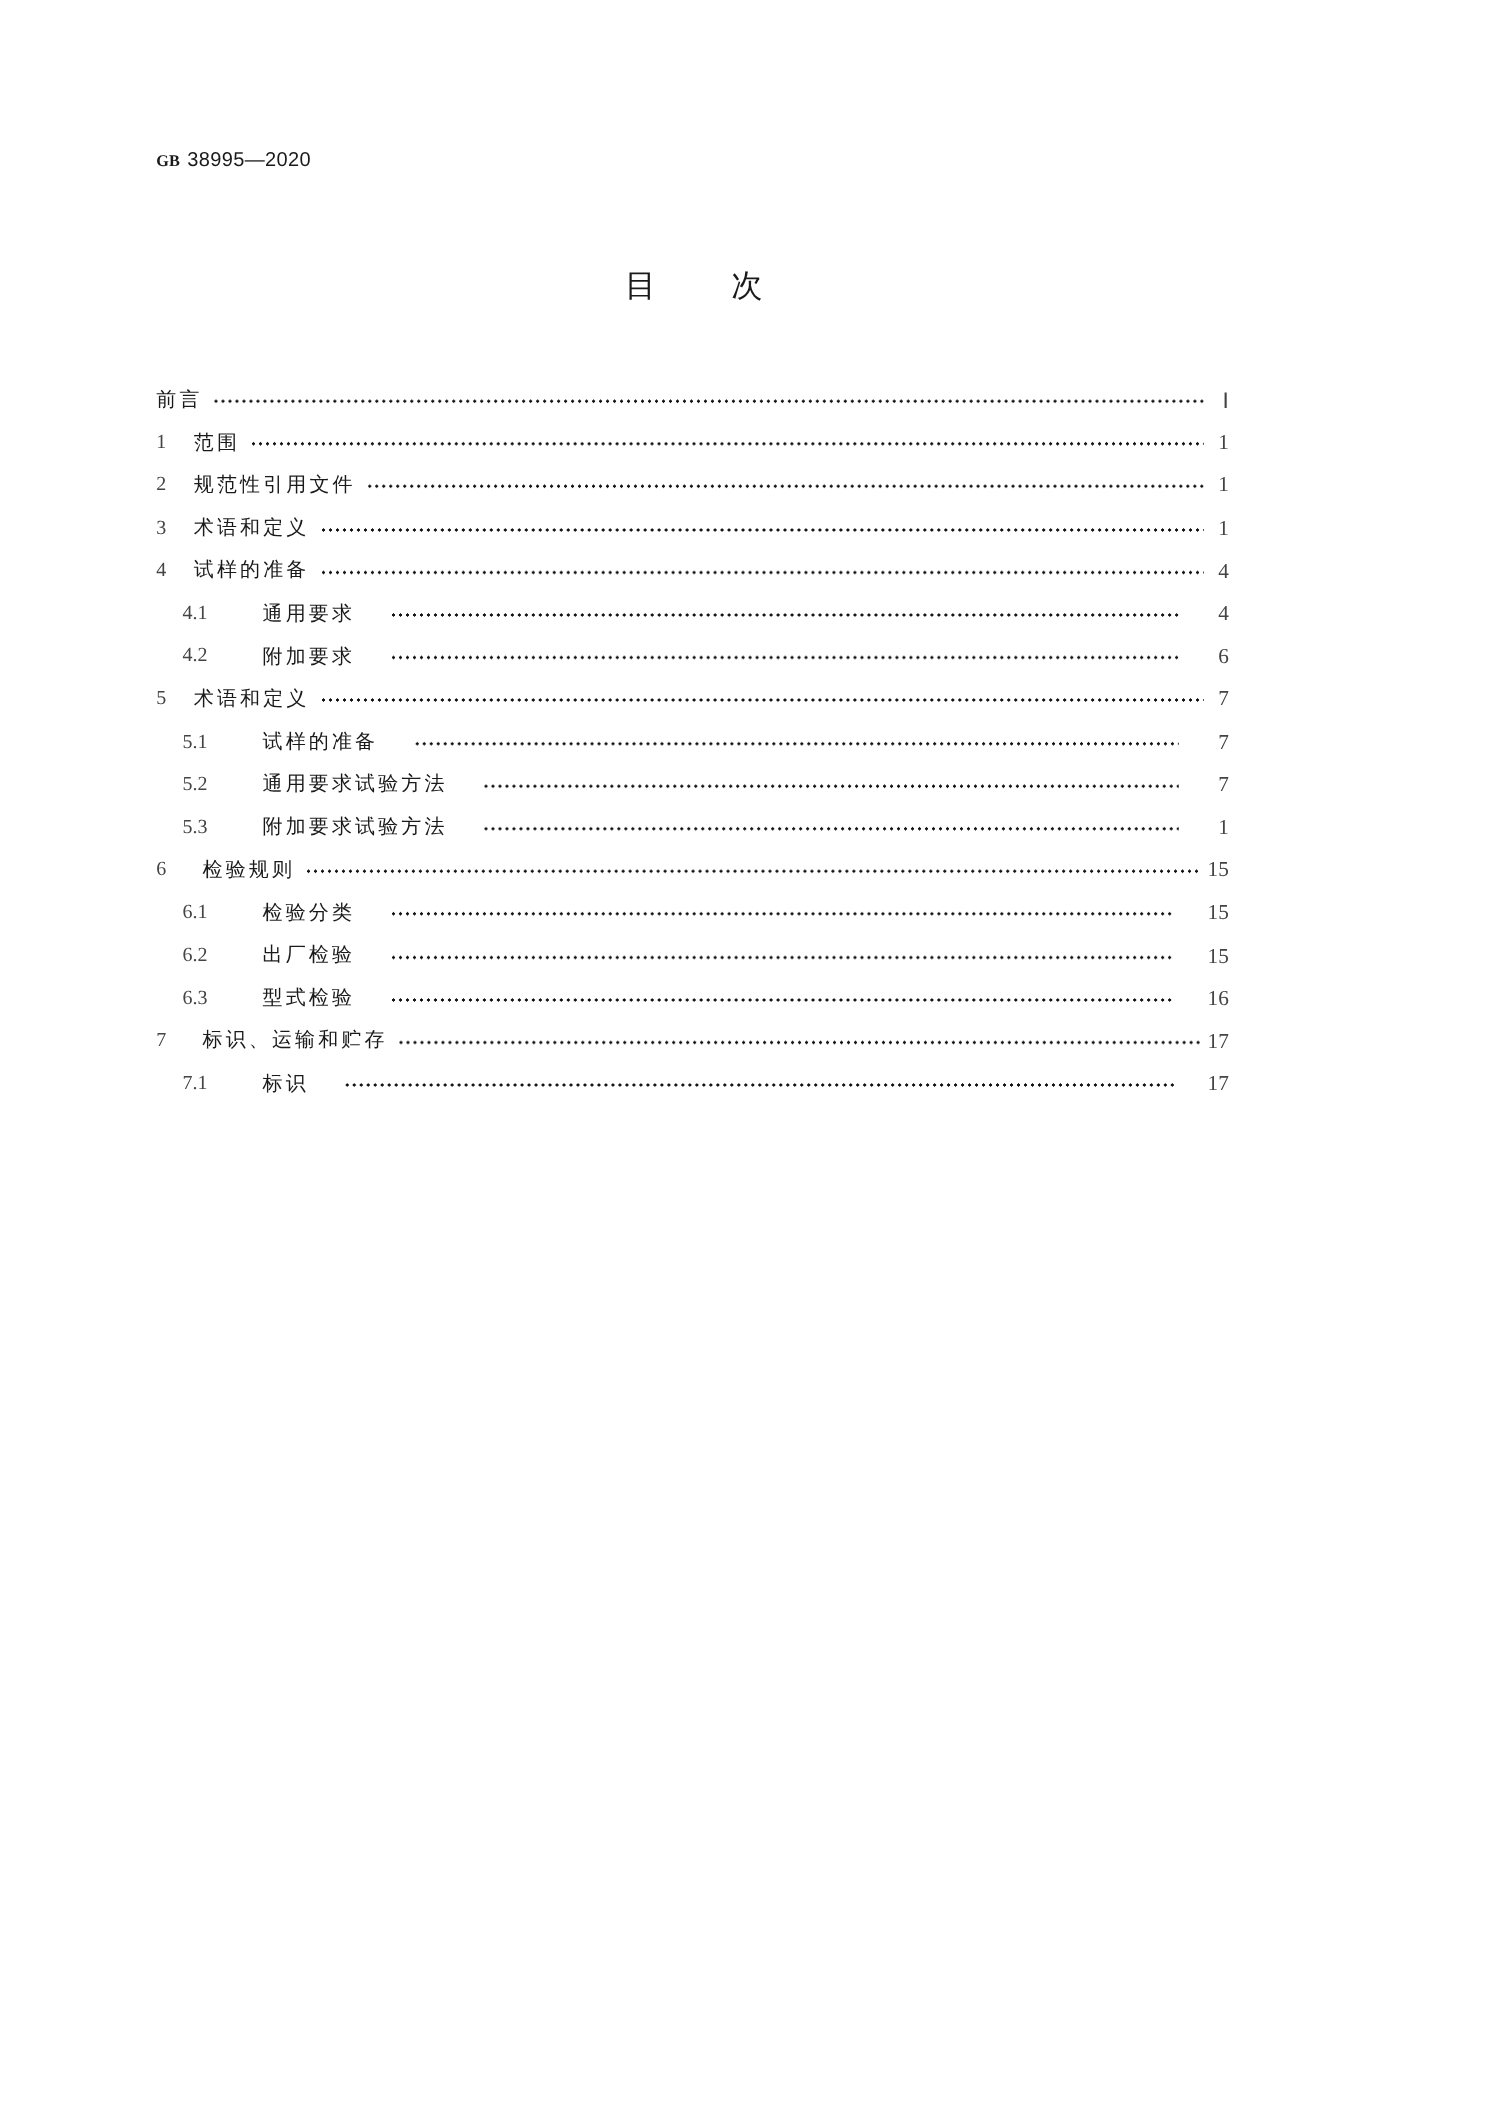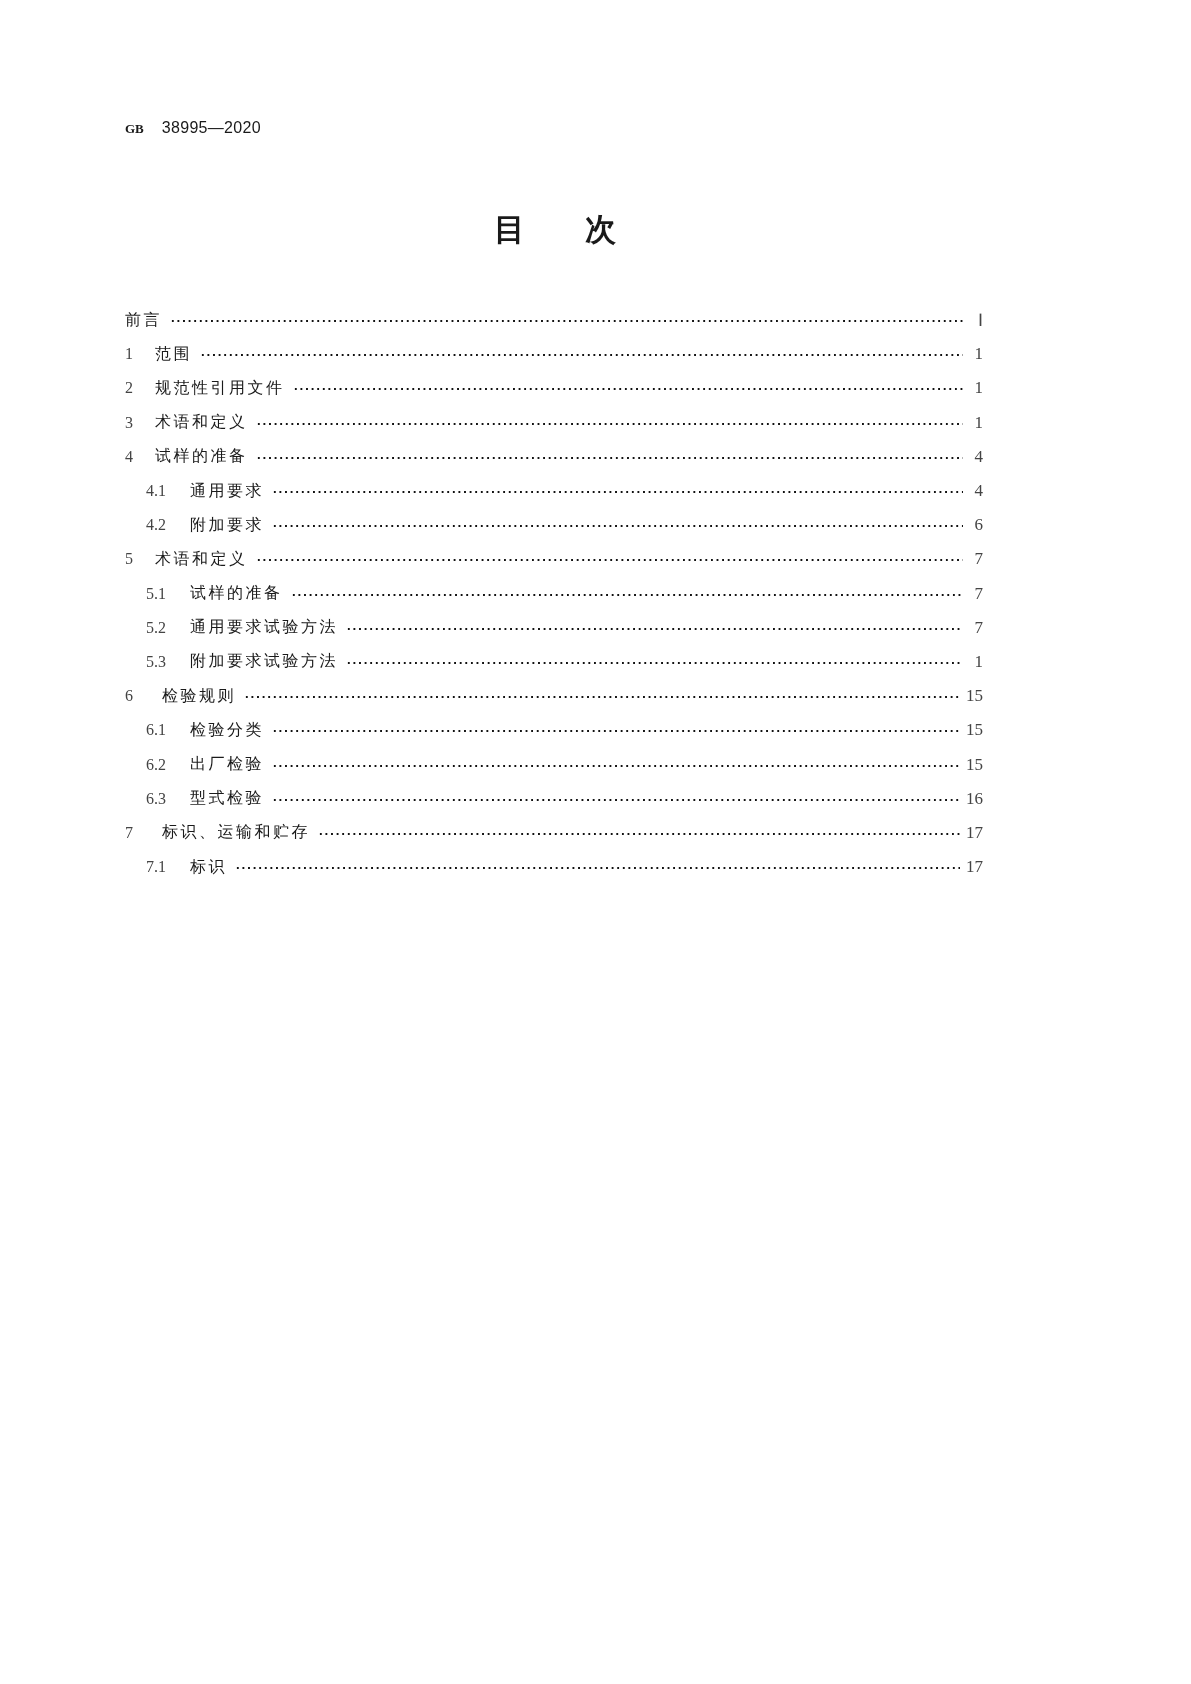--- a/index.html
+++ b/index.html
@@ -6,25 +6,25 @@
     body {
       width: 1191px; height: 1684px; position: relative; overflow: hidden;
       color: #1a1a1a;
       font-family: "DejaVu Serif", "Liberation Serif", serif;
     }
     .header {
       position: absolute; left: 125px; top: 117px;
       font-size: 16px; line-height: 22px; white-space: nowrap;
     }
     .header .std-prefix { font-family: "Liberation Serif", serif; font-weight: bold; font-size: 13px; }
-    .header .std-number { font-family: "Liberation Sans", sans-serif; margin-left: 18px; letter-spacing: 0.3px; text-align: center; }
+    .header .std-number { font-family: "Liberation Sans", sans-serif; margin-left: 6px; letter-spacing: 0.3px; text-align: center; }
     .title {
       position: absolute; top: 210px; left: 0; width: 1110px;
       text-align: center; font-family: "DejaVu Sans", sans-serif;
-      font-weight: bold; font-size: 31px; line-height: 38px;
+      font-weight: normal; font-size: 25px; line-height: 38px;
     }
     .title span { display: inline-block; }
     .title .gap { width: 60px; }
     .toc {
       position: absolute; left: 125px; top: 303px; width: 858px;
     }
     .toc-row {
       position: relative; height: 34.2px; display: flex; align-items: center;
       font-size: 16px; white-space: nowrap;
     }
@@ -41,21 +41,21 @@
       background-image: radial-gradient(circle, #111 1.1px, transparent 1.3px);
       background-size: 5.6px 6px; background-repeat: repeat-x; background-position: left center;
       align-self: center; margin-top: 2px;
     }
     .toc-row .page {
       font-family: "Liberation Serif", serif; color: #444; font-size: 17px;
       flex: 0 0 auto; min-width: 14px; text-align: right;
     }
     .lvl1 .num { width: 30px; }
     .lvl1.wide .num { width: 37px; }
-    .lvl2 { padding-left: 21px; }
+    .lvl2 { padding-left: 21px; gap: 20px; }
     .lvl2 .num { width: 44px; }
   </style>
 </head>
 <body>
 
 <div class="header">
   <span class="std-prefix">GB</span><span class="std-number">38995—2020</span>
 </div>
 
 <div class="title">

